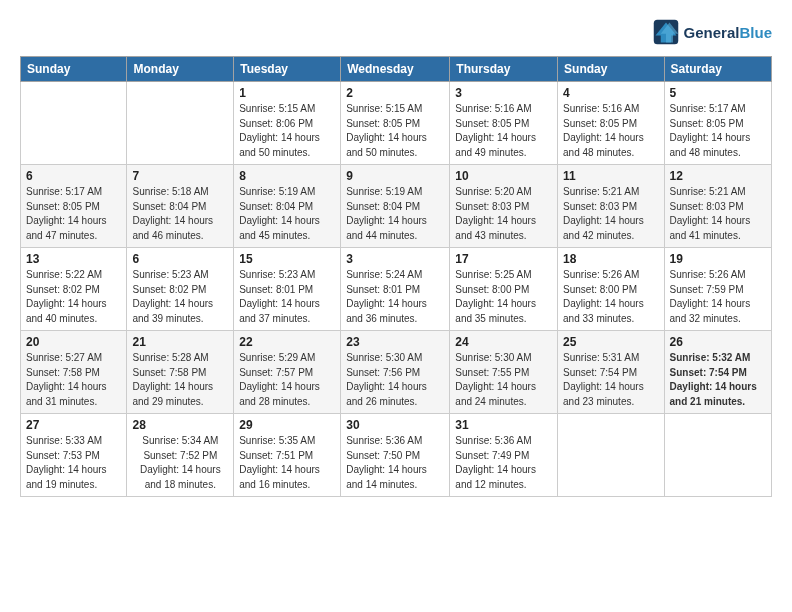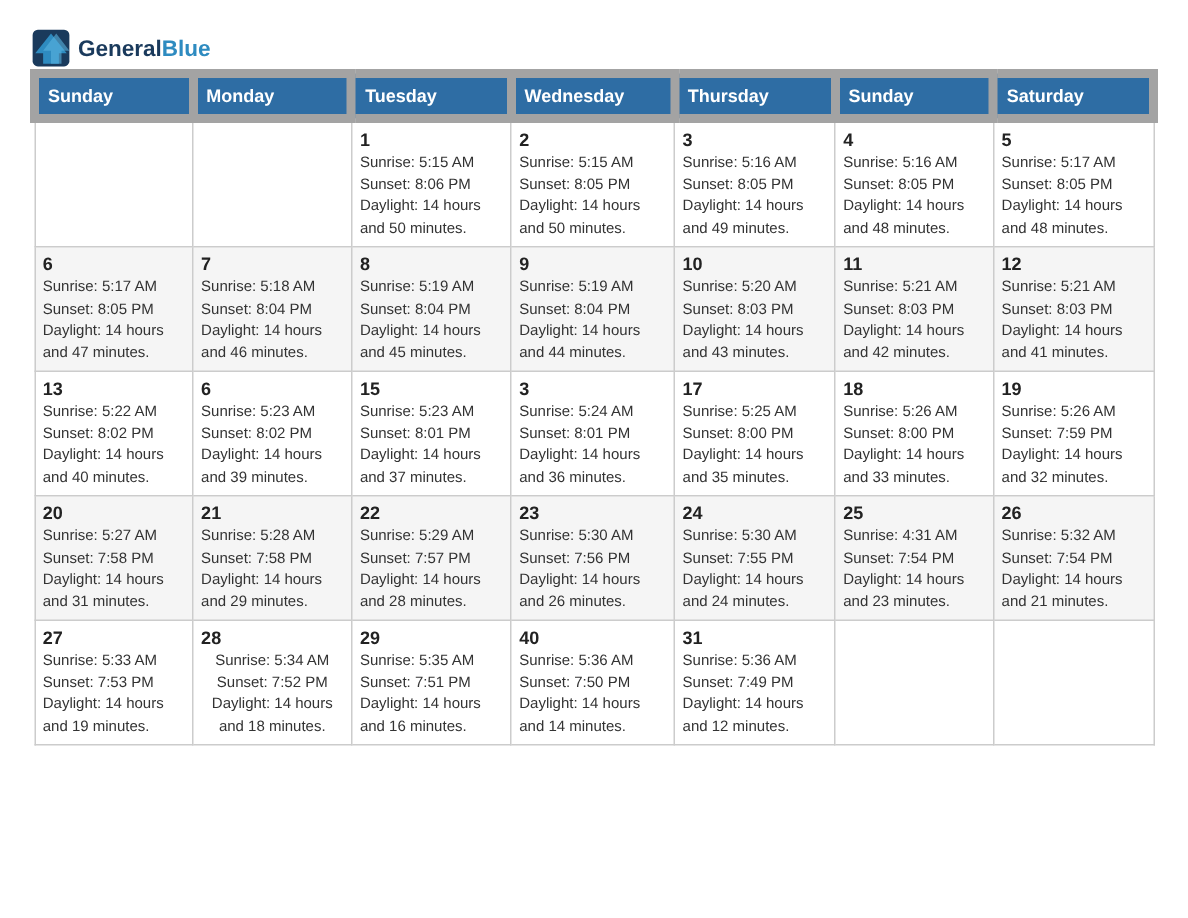--- a/index.html
+++ b/index.html
@@ -11,22 +11,23 @@
       overflow: hidden;
     }
     .page {
       width: 792px;
       min-height: 612px;
       padding: 18px 20px 10px 20px;
       background: #fff;
     }
     .header-row {
       display: flex;
-      justify-content: flex-start;
+      justify-content: flex-end;
       align-items: flex-start;
+      margin-bottom: 10px;
     }
     .logo {
       display: flex;
       align-items: center;
       gap: 4px;
     }
     .logo-icon {
       width: 28px;
       height: 28px;
     }
@@ -49,21 +50,21 @@
       border-collapse: collapse;
       font-size: 10.5px;
     }
     .calendar th {
       background: #2e6da4;
       color: #fff;
       text-align: left;
       padding: 5px 6px;
       font-size: 12px;
       font-weight: bold;
-      border: 6px solid #a3a3a3;
+      border: 1px solid #a3a3a3;
     }
     .calendar td {
       vertical-align: top;
       border: 1px solid #ccc;
       padding: 4px 5px;
       width: 113px;
       height: 82px;
       background: #fff;
     }
     .calendar tr:nth-child(even) td {
@@ -291,28 +292,28 @@
           </td>
           <td>
             <span class="day-number">24</span>
             <div class="day-info" style="white-space: pre-line;">Sunrise: 5:30 AM
 Sunset: 7:55 PM
 Daylight: 14 hours
 and 24 minutes.</div>
           </td>
           <td>
             <span class="day-number">25</span>
-            <div class="day-info" style="white-space: pre-line;">Sunrise: 4:31 AM
+            <div class="day-info" style="white-space: pre-line;">Sunrise: 5:31 AM
 Sunset: 7:54 PM
 Daylight: 14 hours
 and 23 minutes.</div>
           </td>
           <td>
             <span class="day-number">26</span>
-            <div class="day-info" style="white-space: pre-line;">Sunrise: 5:32 AM
+            <div class="day-info" style="white-space: pre-line; font-weight: bold;">Sunrise: 5:32 AM
 Sunset: 7:54 PM
 Daylight: 14 hours
 and 21 minutes.</div>
           </td>
         </tr>
         <tr>
           <td>
             <span class="day-number">27</span>
             <div class="day-info" style="white-space: pre-line;">Sunrise: 5:33 AM
 Sunset: 7:53 PM
@@ -327,21 +328,21 @@
 and 18 minutes.</div>
           </td>
           <td>
             <span class="day-number">29</span>
             <div class="day-info" style="white-space: pre-line;">Sunrise: 5:35 AM
 Sunset: 7:51 PM
 Daylight: 14 hours
 and 16 minutes.</div>
           </td>
           <td>
-            <span class="day-number">40</span>
+            <span class="day-number">30</span>
             <div class="day-info" style="white-space: pre-line;">Sunrise: 5:36 AM
 Sunset: 7:50 PM
 Daylight: 14 hours
 and 14 minutes.</div>
           </td>
           <td>
             <span class="day-number">31</span>
             <div class="day-info" style="white-space: pre-line;">Sunrise: 5:36 AM
 Sunset: 7:49 PM
 Daylight: 14 hours

